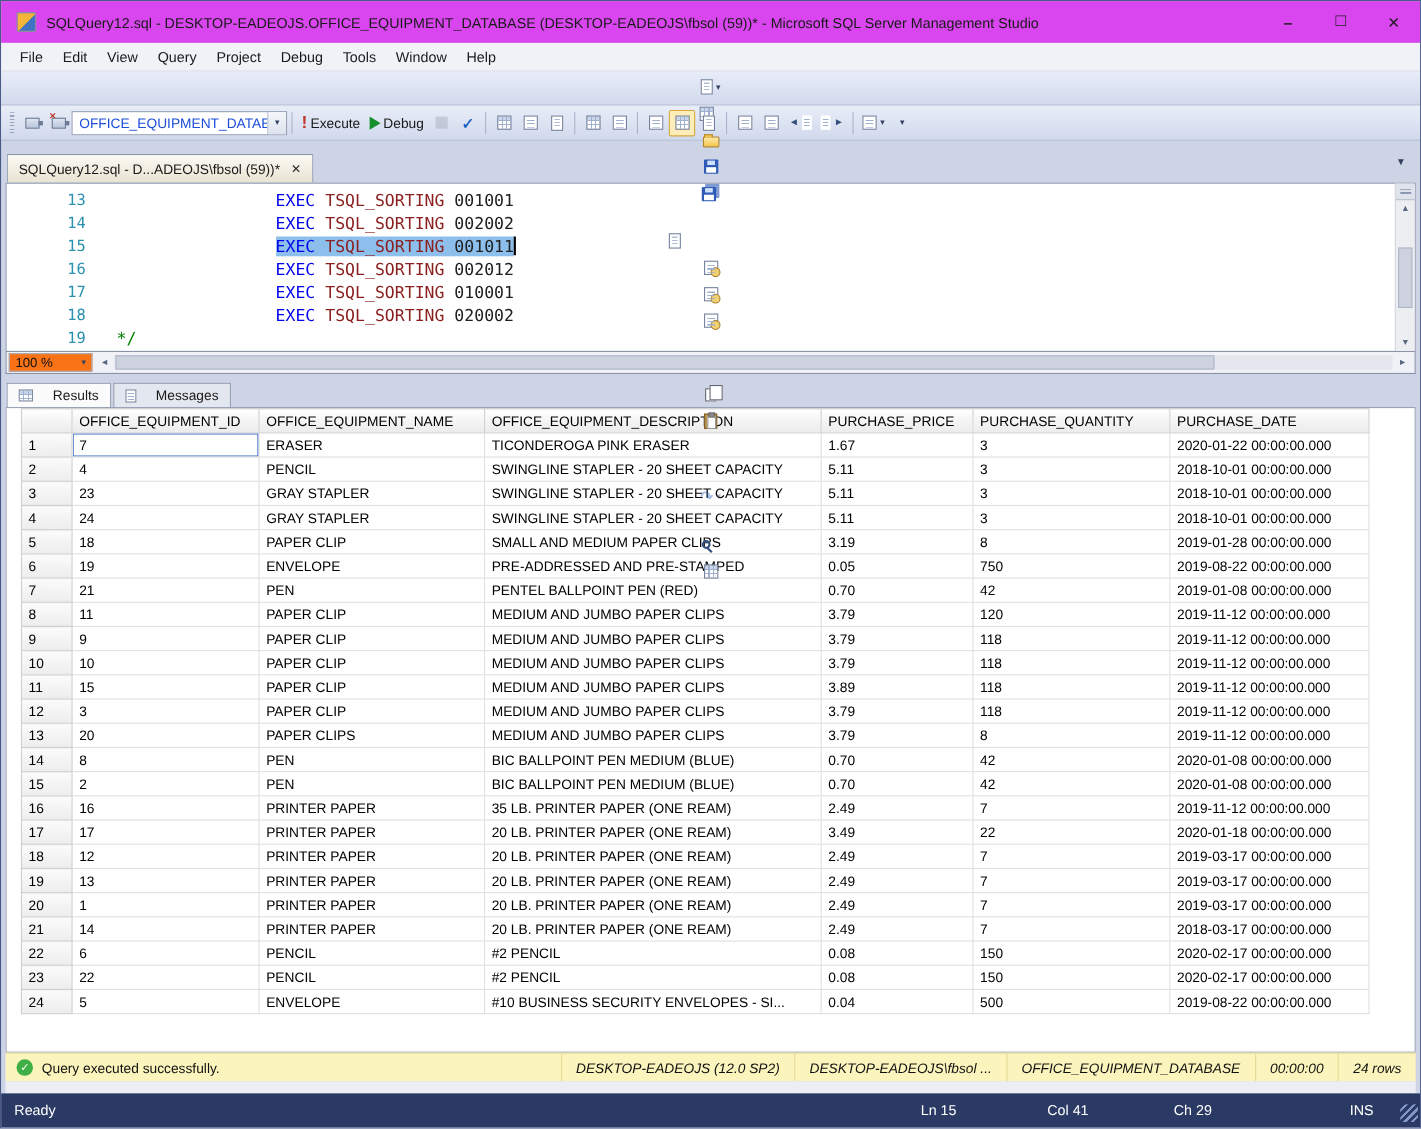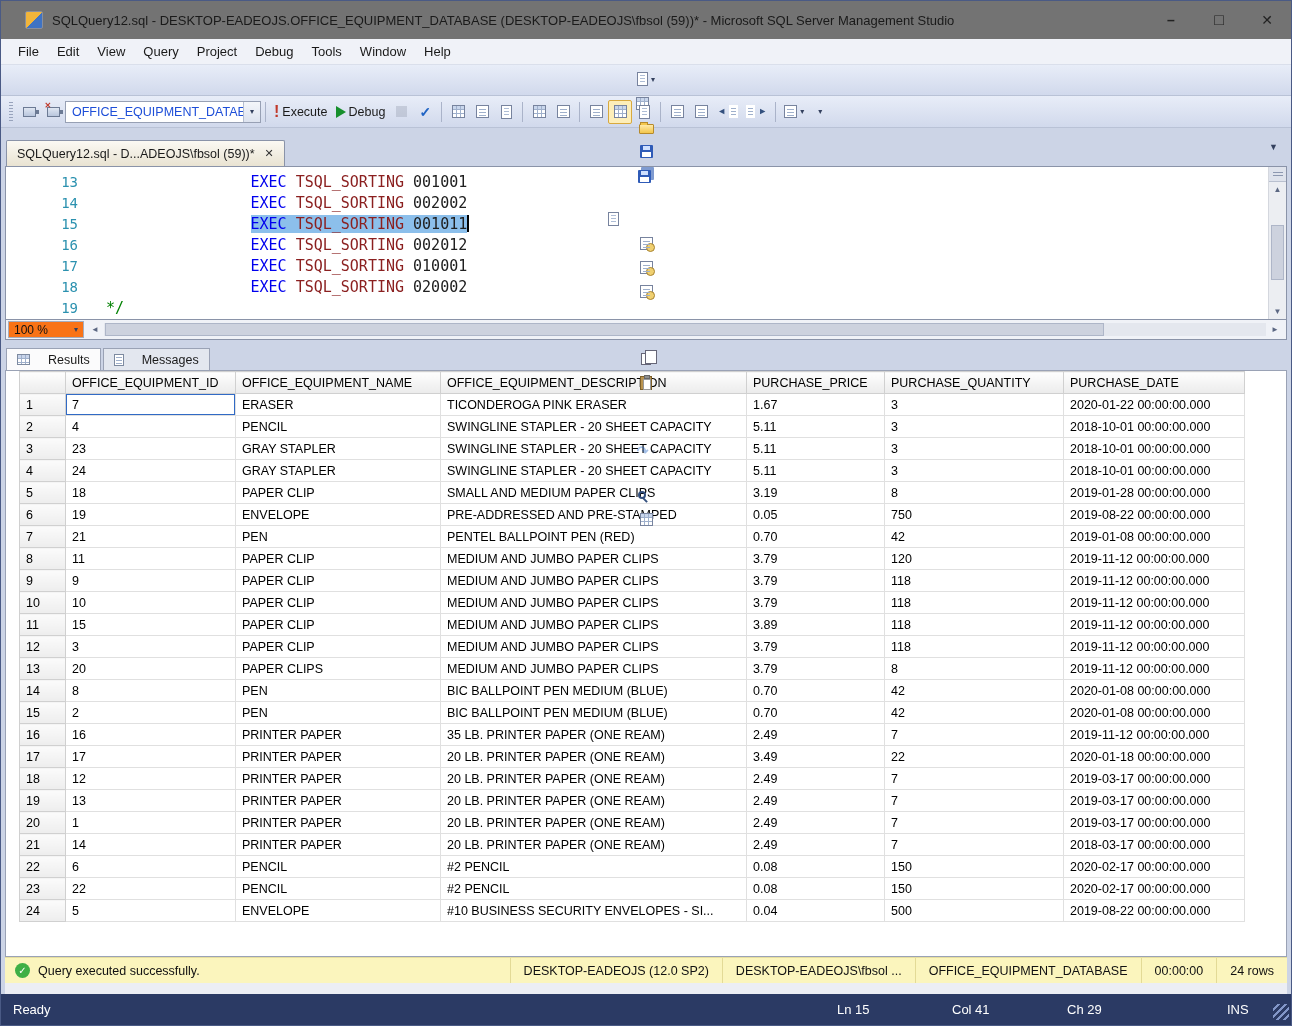--- a/index.html
+++ b/index.html
@@ -3,21 +3,21 @@
 <meta charset="utf-8">
 <style>
   * { margin:0; padding:0; box-sizing:border-box; }
   html,body { width:1292px; height:1026px; background:#9aa4bd; }
   body { font-family:"Liberation Sans", sans-serif; }
 
   .window { width:1292px; height:1026px; border:1px solid #4a5a85; background:#ccd4e6;
             display:flex; flex-direction:column; overflow:hidden; }
 
   
-  .titlebar { height:38px; background:#737373; display:flex; align-items:center; padding-left:24px; flex:0 0 auto; }
+  .titlebar { height:38px; background:#d946ef; display:flex; align-items:center; padding-left:14px; flex:0 0 auto; }
   .appicon { width:18px; height:18px; border-radius:2px; flex:0 0 auto;
              background:linear-gradient(135deg,#f2b53a 0 52%,#3f73c4 52%); border:1px solid #8a8f9c; }
   .title-text { font-size:13px; color:#1a1a1a; margin-left:9px; flex:1; white-space:nowrap; overflow:hidden; }
   .win-btns { display:flex; height:100%; flex:0 0 auto; }
   .win-btn { width:48px; display:flex; align-items:center; justify-content:center; font-size:14px; color:#222; }
   .g-min::after{content:"\2013"; font-weight:bold;}
   .g-max::after{content:"\25A1"; font-size:16px;}
   .g-close::after{content:"\2715";}
 
   
@@ -146,21 +146,21 @@
   table.grid td { height:22px; border:1px solid #e0e0e0; padding:0 6px; white-space:nowrap; overflow:hidden; }
   table.grid td.rowhead { background:linear-gradient(#fbfbfb,#ededed); border-color:#d0d0d0; }
   table.grid td.selcell { box-shadow:inset 0 0 0 1px #316ac5; }
 
   .exec-status { height:26px; background:#fbf5bd; border-top:1px solid #e7df9f; display:flex; align-items:center;
                  font-size:12.5px; color:#111; flex:0 0 auto; }
   .es-msg { display:flex; align-items:center; gap:8px; padding-left:10px; flex:1; white-space:nowrap; }
   .es-ok { width:15px; height:15px; border-radius:50%; background:#3faf46; color:#fff; font-size:10px;
            display:flex; align-items:center; justify-content:center; flex:0 0 auto; }
   .es-ok::after { content:"\2713"; }
-  .es-seg { padding:0 13px; height:100%; display:flex; align-items:center; border-left:1px solid #e3da96; white-space:nowrap; }
+  .es-seg { padding:0 13px; height:100%; display:flex; align-items:center; border-left:1px solid #e3da96; white-space:nowrap;font-style:italic; }
 
   .post-gap { height:11px; background:#eceef4; flex:0 0 auto; }
 
   .statusbar { height:31px; background:#2b3a64; color:#fff; display:flex; align-items:center; font-size:13px; flex:0 0 auto; }
   .sb-state { padding-left:12px; flex:1; }
   .sb-seg { white-space:nowrap; }
   .sb-ln { width:115px; } .sb-col { width:115px; } .sb-ch { width:160px; } .sb-ins { width:46px; }
   .sb-grip { width:16px; height:16px; margin:10px 2px 0 0; align-self:flex-start;
              background:repeating-linear-gradient(135deg, transparent 0 3px, #8296c8 3px 5px); }
 </style>

